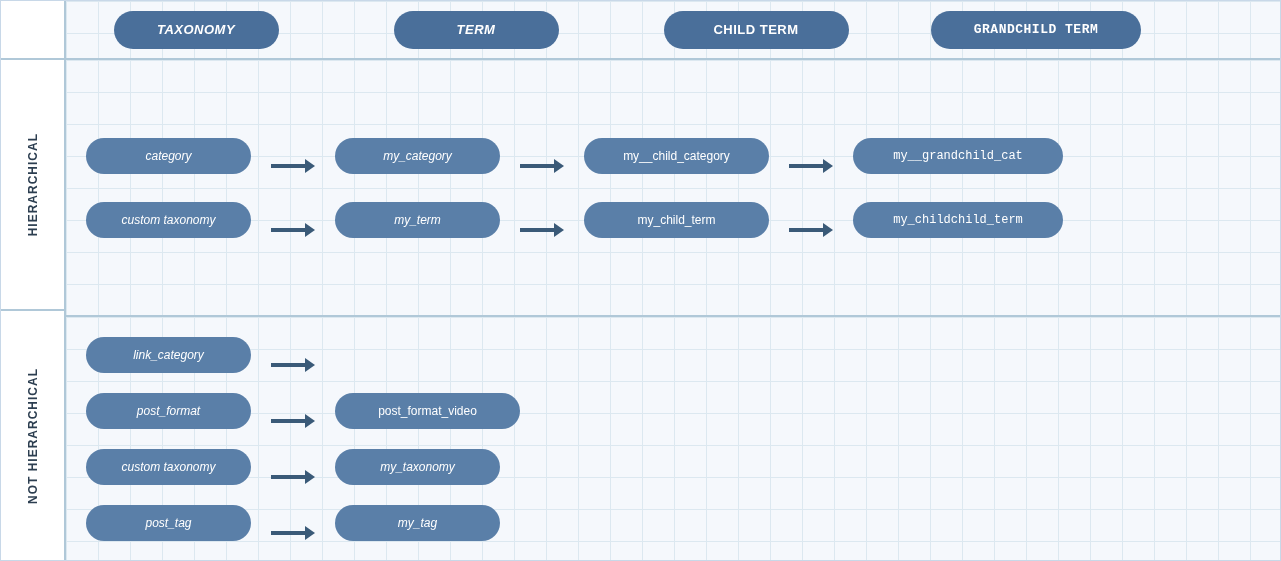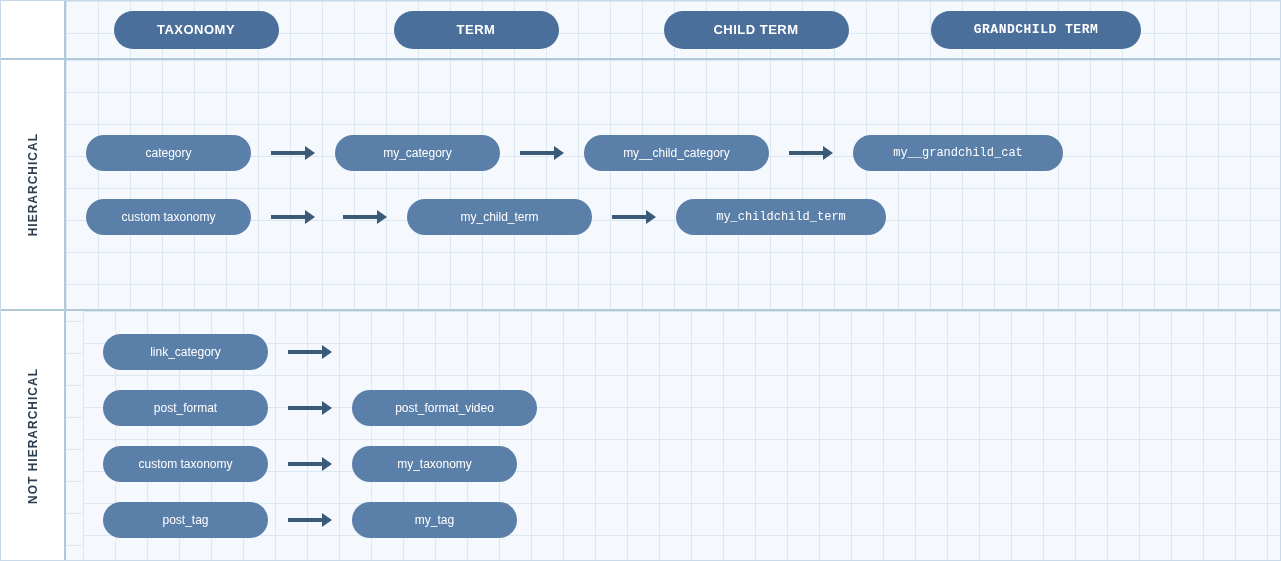--- a/index.html
+++ b/index.html
@@ -111,49 +111,48 @@
       border-bottom: 2px solid #b0c8d8;
       flex: 1;
     }
 
     
     .not-hierarchical-section {
       display: flex;
       flex-direction: column;
       justify-content: center;
       gap: 20px;
-      padding: 20px 20px;
-      flex: 1;
-      margin-left: 17px;
+      padding: 14px 20px;
+      flex: 1;
     }
 
     
     .taxonomy-row {
       display: flex;
-      align-items: center;
+      align-items: flex-end;
       gap: 12px;
     }
 
     
     .ellipse {
       background: #5a7fa8;
       border-radius: 50px;
       color: white;
       font-size: 12px;
       font-weight: 500;
       display: flex;
       align-items: center;
       justify-content: center;
       text-align: center;
       white-space: nowrap;
       padding: 8px 18px;
       min-height: 36px;
     }
 
-    .ellipse-sm { width: 165px; }
+    .ellipse-sm { width: 165px; font-style: italic; }
     .ellipse-md { width: 185px; }
     .ellipse-lg { width: 210px; font-family: Liberation Mono, monospace; }
 
     .ellipse-header {
       background: #4a6f9a;
       font-size: 13px;
       font-weight: bold;
       letter-spacing: 0.5px;
       min-height: 38px;
     }
@@ -280,20 +279,23 @@
 
       <div class="taxonomy-row">
         <div class="ellipse ellipse-sm">
           <span>custom  taxonomy</span>
         </div>
         <div class="arrow">
           <div class="arrow-icon">
             <div class="arrow-shaft"></div>
           </div>
         </div>
+        <div class="ellipse ellipse-sm">
+          <span>my_term</span>
+        </div>
         <div class="arrow">
           <div class="arrow-icon">
             <div class="arrow-shaft"></div>
           </div>
         </div>
         <div class="ellipse ellipse-md">
           <span>my_child_term</span>
         </div>
         <div class="arrow">
           <div class="arrow-icon">

